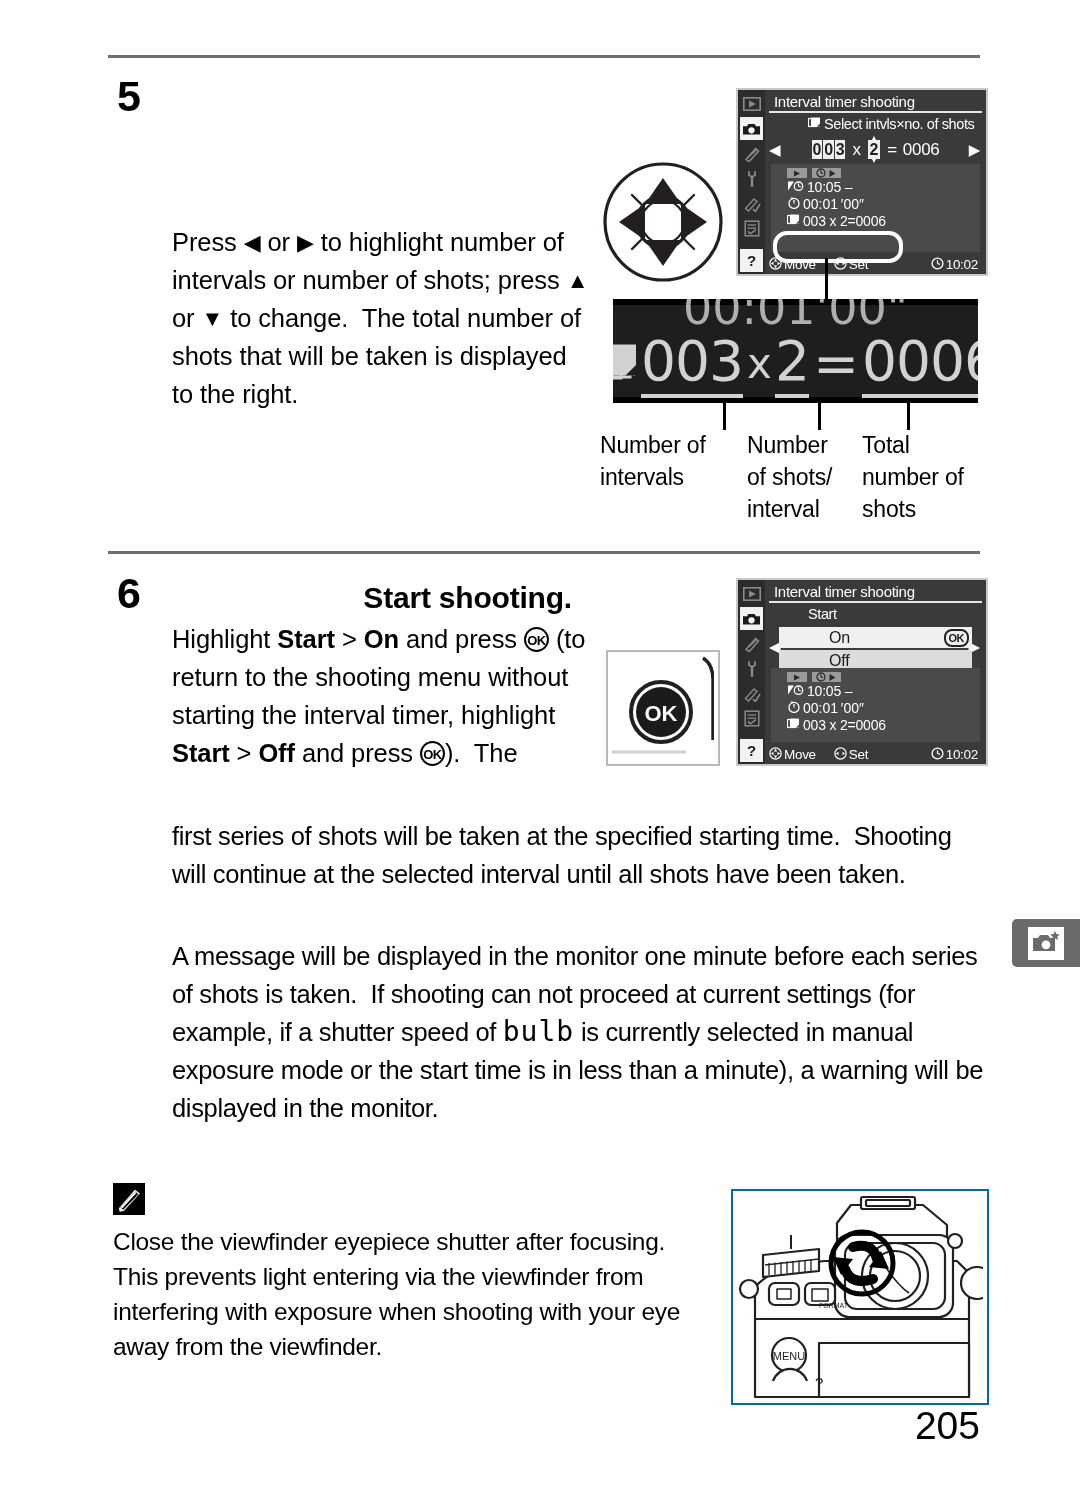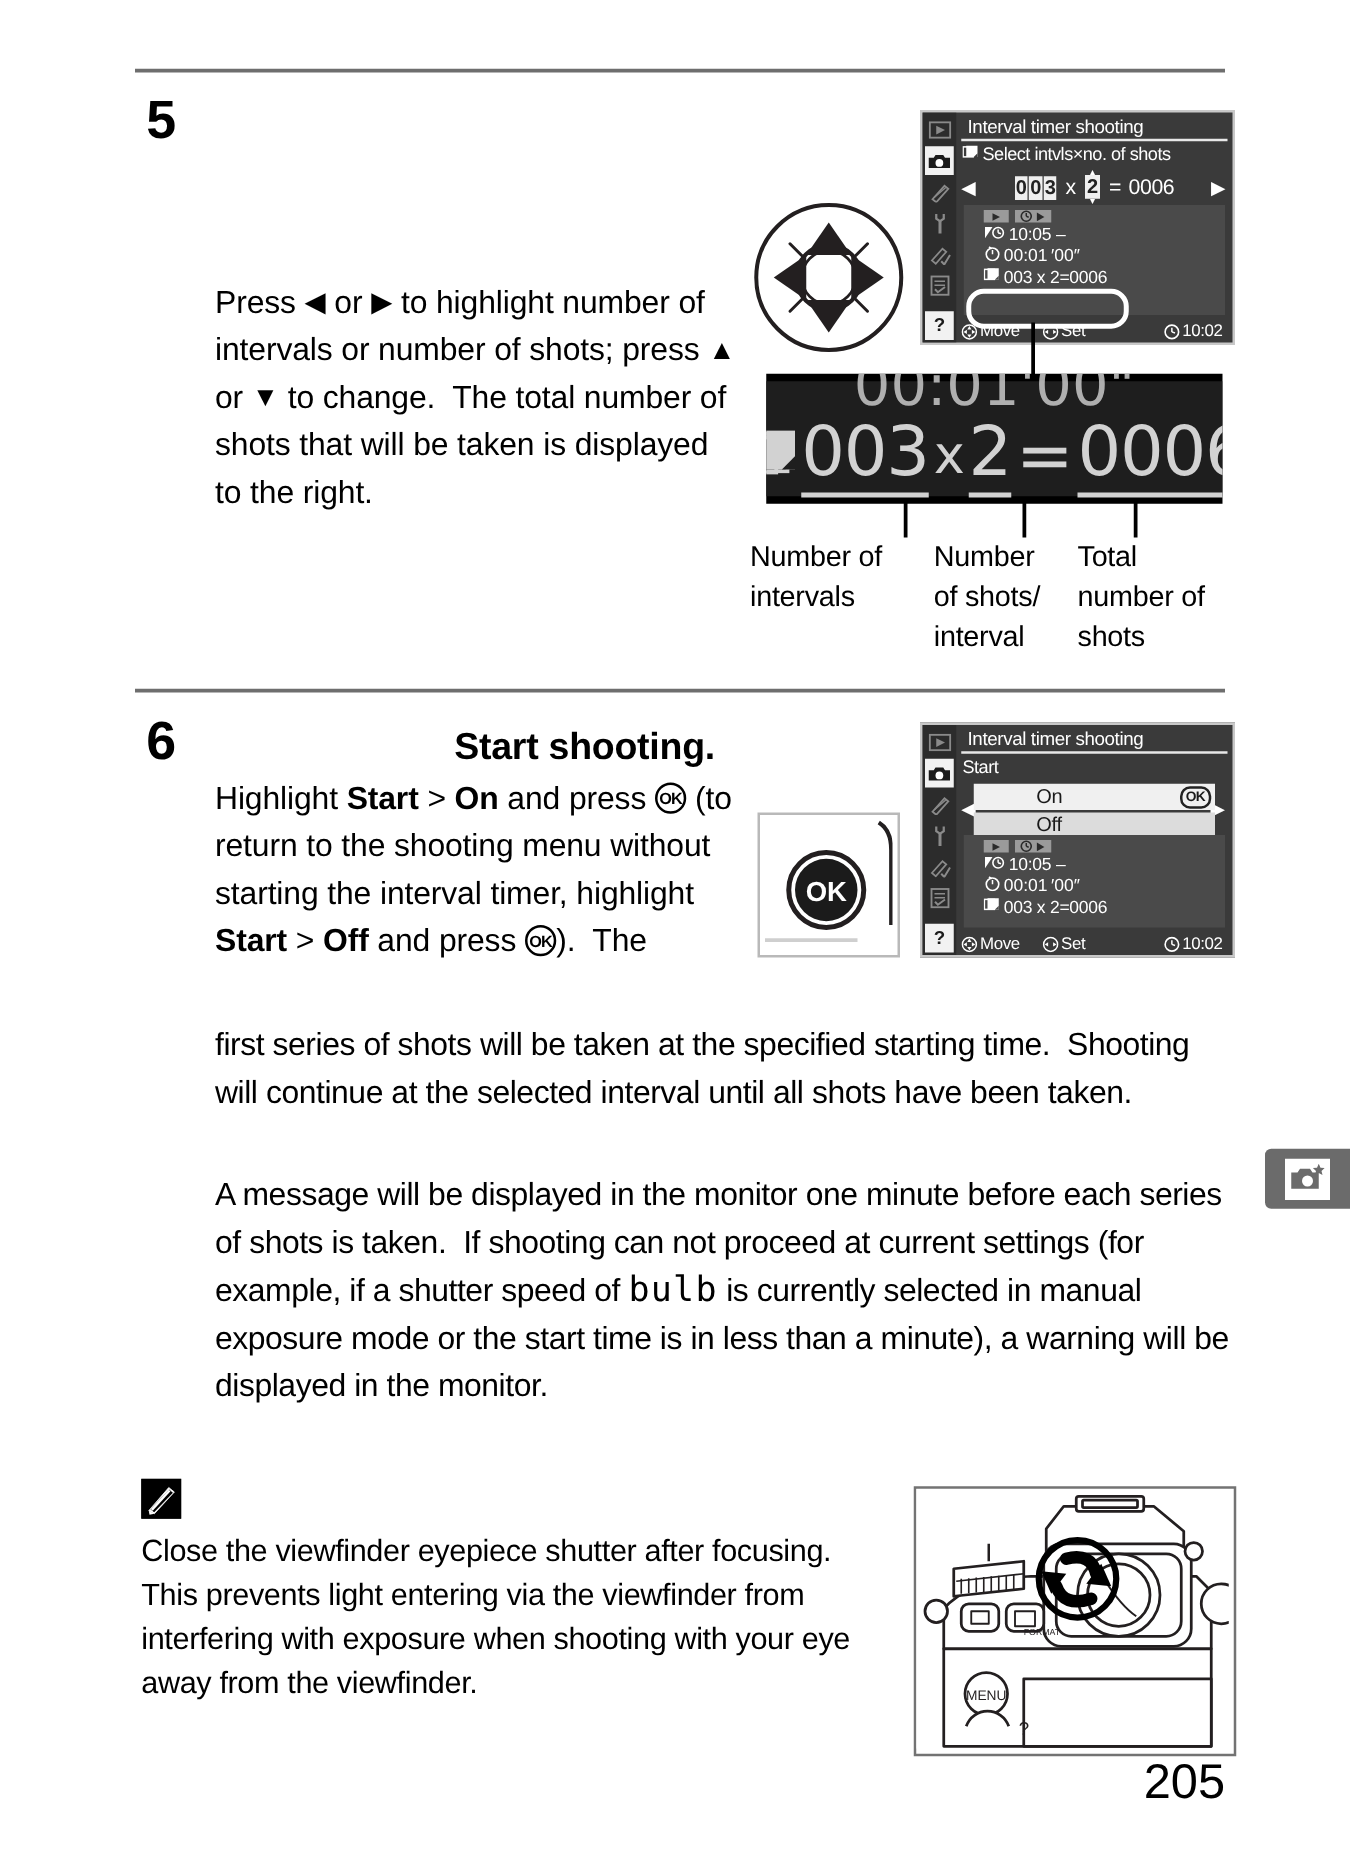--- a/index.html
+++ b/index.html
@@ -189,21 +189,21 @@
     font-size: 15px;
     padding: 2px 0 1px 5px;
     letter-spacing: -0.3px;
     border-bottom: 2px solid #e8e8e8;
     margin: 1px 4px 0 4px;
   }
   .lcd-sub {
     font-size: 14.5px;
     padding: 3px 0 0 5px;
     letter-spacing: -0.4px;
-    display: flex; align-items: center; gap: 2px;
+    display: flex; align-items: center; gap: 2px; margin-left: 38px;
   }
   .lcd-row-value {
     display: flex;
     align-items: center;
     justify-content: center;
     gap: 6px;
     font-size: 17px;
     margin-top: 4px;
     position: relative;
     letter-spacing: -0.3px;
@@ -270,21 +270,21 @@
     position: absolute;
     left: 27px; right: 0; bottom: 0;
     height: 20px;
     display: flex;
     align-items: center;
     font-size: 13.5px;
     letter-spacing: -0.3px;
     gap: 4px;
     padding-left: 4px;
   }
-  .lcd-footer .fitem { display: flex; align-items: flex-end; gap: 2px; }
+  .lcd-footer .fitem { display: flex; align-items: flex-start; gap: 2px; }
   .lcd-footer .spacer { flex: 1; }
 
   .hl-ellipse {
     position: absolute;
     border: 4px solid #ffffff;
     border-radius: 14px;
     box-sizing: border-box;
   }
 
   
@@ -378,21 +378,21 @@
     border: 2px solid #b9b9b9;
     background: #fff;
     overflow: hidden;
   }
 
   
   .camera-fig {
     position: absolute;
     left: 731px; top: 1189px;
     width: 254px; height: 212px;
-    border: 2px solid #737373;
+    border: 2px solid #0369a1;
     background: #fff;
     overflow: hidden;
   }
 </style>
 </head>
 <body>
 
 <div class="page">
 
   <div class="top-rule"></div>

